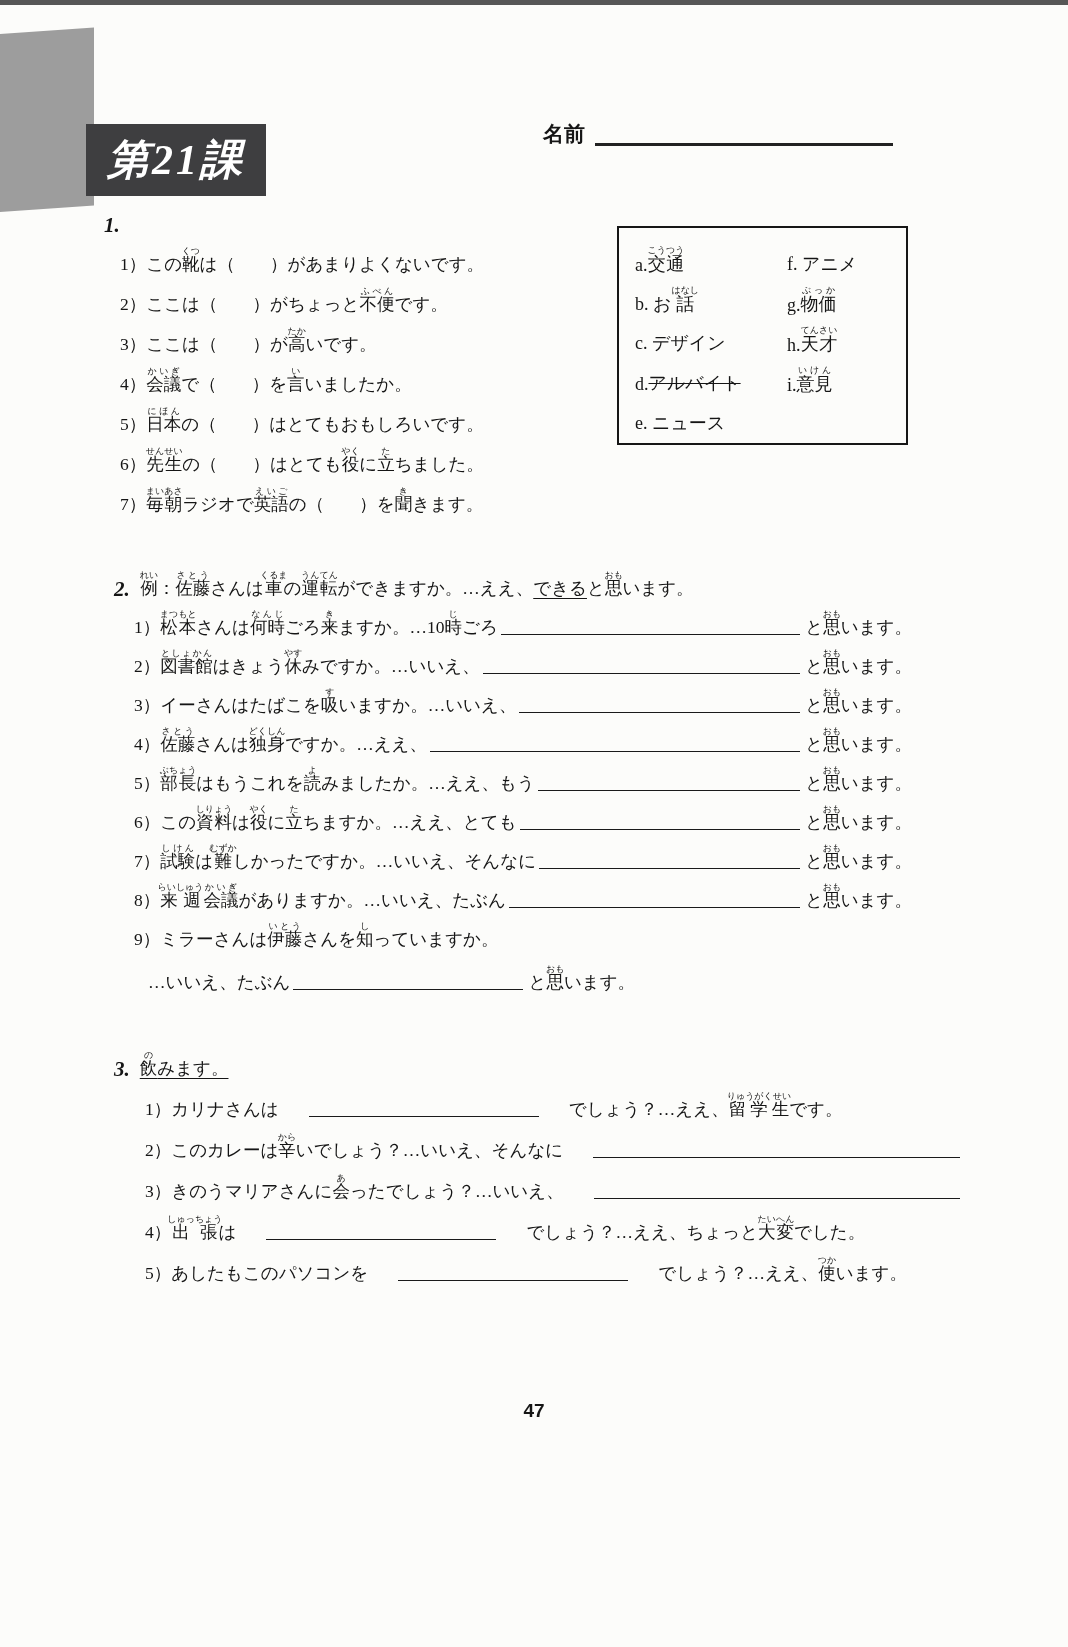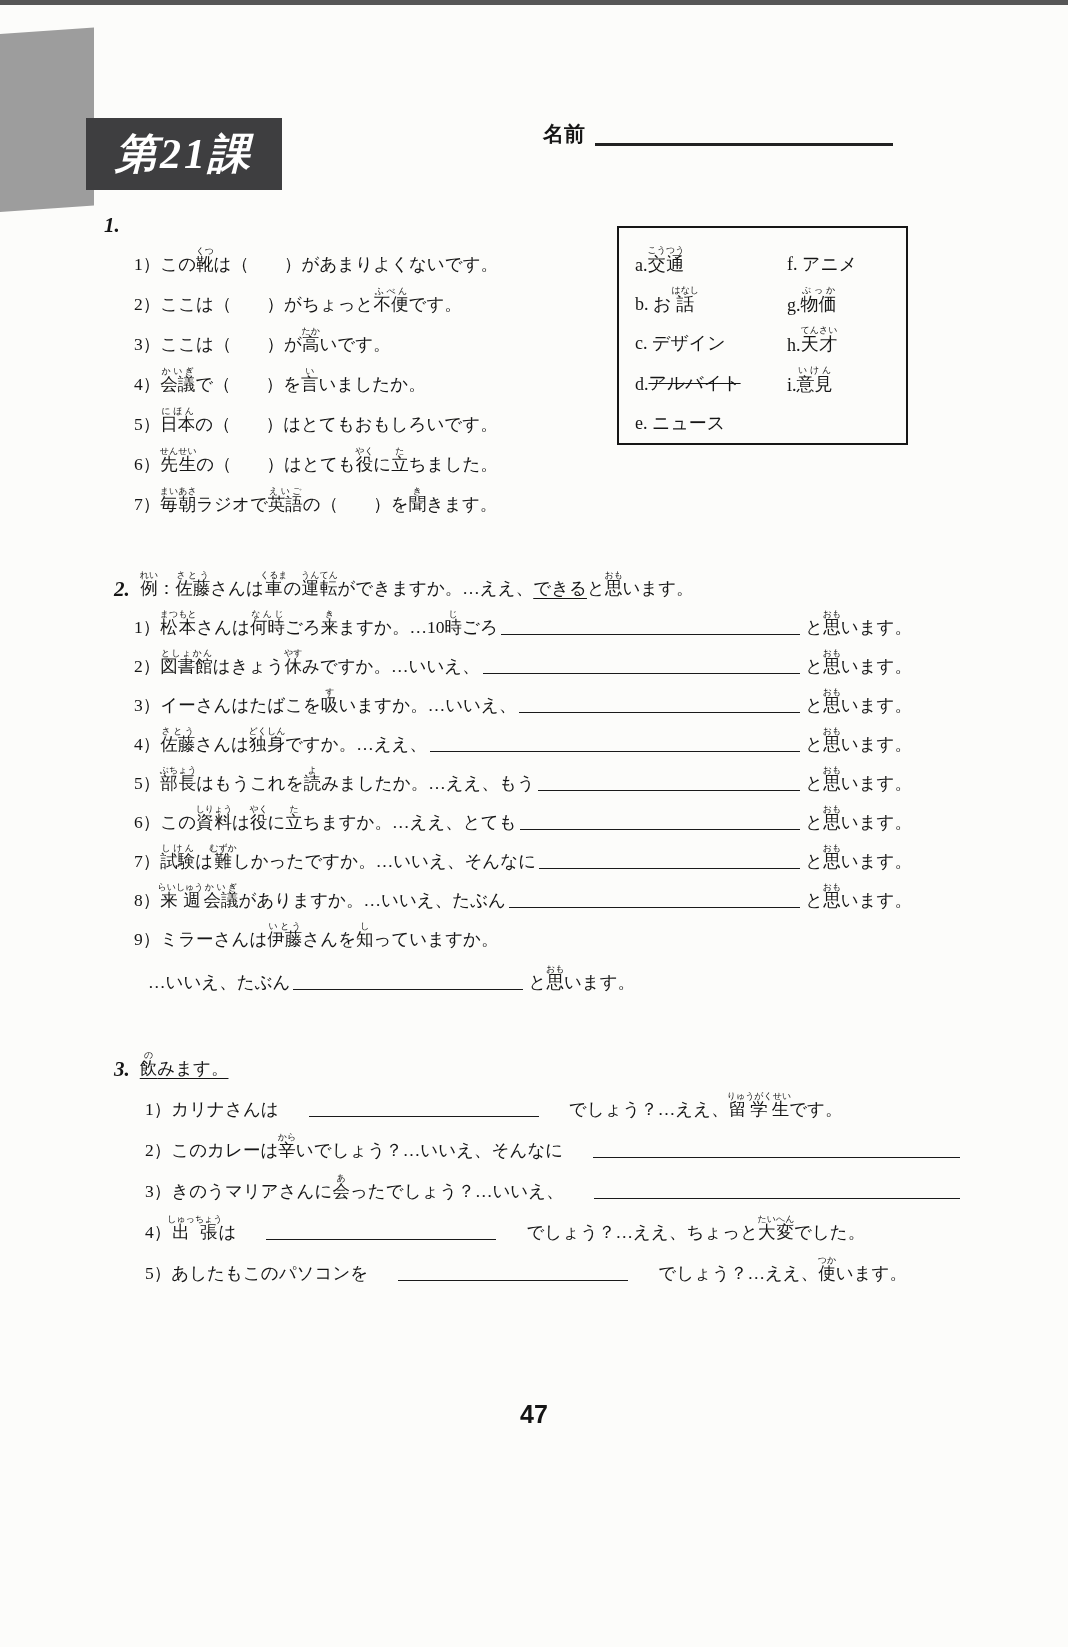--- a/index.html
+++ b/index.html
@@ -15,21 +15,21 @@
   }
   .top-edge {
     position:absolute; top:0; left:0; width:100%; height:5px;
     background:#3a3a3a; opacity:.85;
   }
   .corner-shadow {
     position:absolute; left:0; top:34px; width:94px; height:178px;
     background:#9d9d9d; transform:skewY(-4deg); transform-origin:left top;
   }
   .lesson-tab {
-    position:absolute; left:86px; top:118px; width:196px; height:72px;
+    position:absolute; left:86px; top:124px; width:180px; height:72px;
     background:#3e3e40; color:#fff;
     display:flex; align-items:center; justify-content:center;
     font-style:italic; font-weight:bold; font-size:42px; letter-spacing:3px;
   }
   .name-area {
     position:absolute; left:543px; top:120px; width:350px;
     display:flex; align-items:flex-end; gap:10px;
   }
   .name-label { font-family:"Liberation Sans", sans-serif; font-weight:bold; font-size:21px; line-height:1.2; }
   .name-line { flex:1; border-bottom:3px solid #222; height:26px; }
@@ -49,21 +49,21 @@
     height:0; border-bottom:1.4px solid #1a1a1a;
     margin:0 3px 4px 3px; min-width:40px;
   }
   .blank.grow { flex:1 1 auto; }
   .w230 { width:230px; }
   .ans { text-decoration:underline; text-underline-offset:4px; text-decoration-thickness:1.3px; }
   .strike { text-decoration:line-through; text-decoration-thickness:1.4px; }
   .tail { margin-left:2px; }
 
   .s1 { left:104px; top:196px; }
-  .s1 .item { margin-left:30px; }
+  .s1 .item { margin-left:16px; }
 
   .options-box {
     position:absolute; left:617px; top:226px; width:291px; height:219px;
     border:2px solid #161616; background:#fcfcfa;
     display:flex; padding:8px 6px 8px 16px;
   }
   .opt-col { display:flex; flex-direction:column; }
   .opt-col.left { width:152px; }
   .opt-col.right { flex:1; }
   .opt { height:40px; display:flex; align-items:flex-end; font-size:18px; white-space:nowrap; }
@@ -73,21 +73,21 @@
   .s2 .item { margin-left:20px; height:39px; }
   .s2 .item9-l2 { margin-left:34px; height:43px; }
 
   .s3 { left:114px; top:1036px; width:849px; }
   .s3 .ex-row { height:44px; }
   .s3 .item { margin-left:31px; height:41px;gap:27px; }
 
   .page-number {
     position:absolute; top:1400px; left:0; width:1068px;
     text-align:center; font-family:"Liberation Sans", sans-serif;
-    font-weight:bold; font-size:25px;
+    font-weight:bold; font-size:19px;
   }
 </style>
 </head>
 <body>
 
 <div class="page">
 
   <div class="top-edge"></div>
   <div class="corner-shadow"></div>
 

